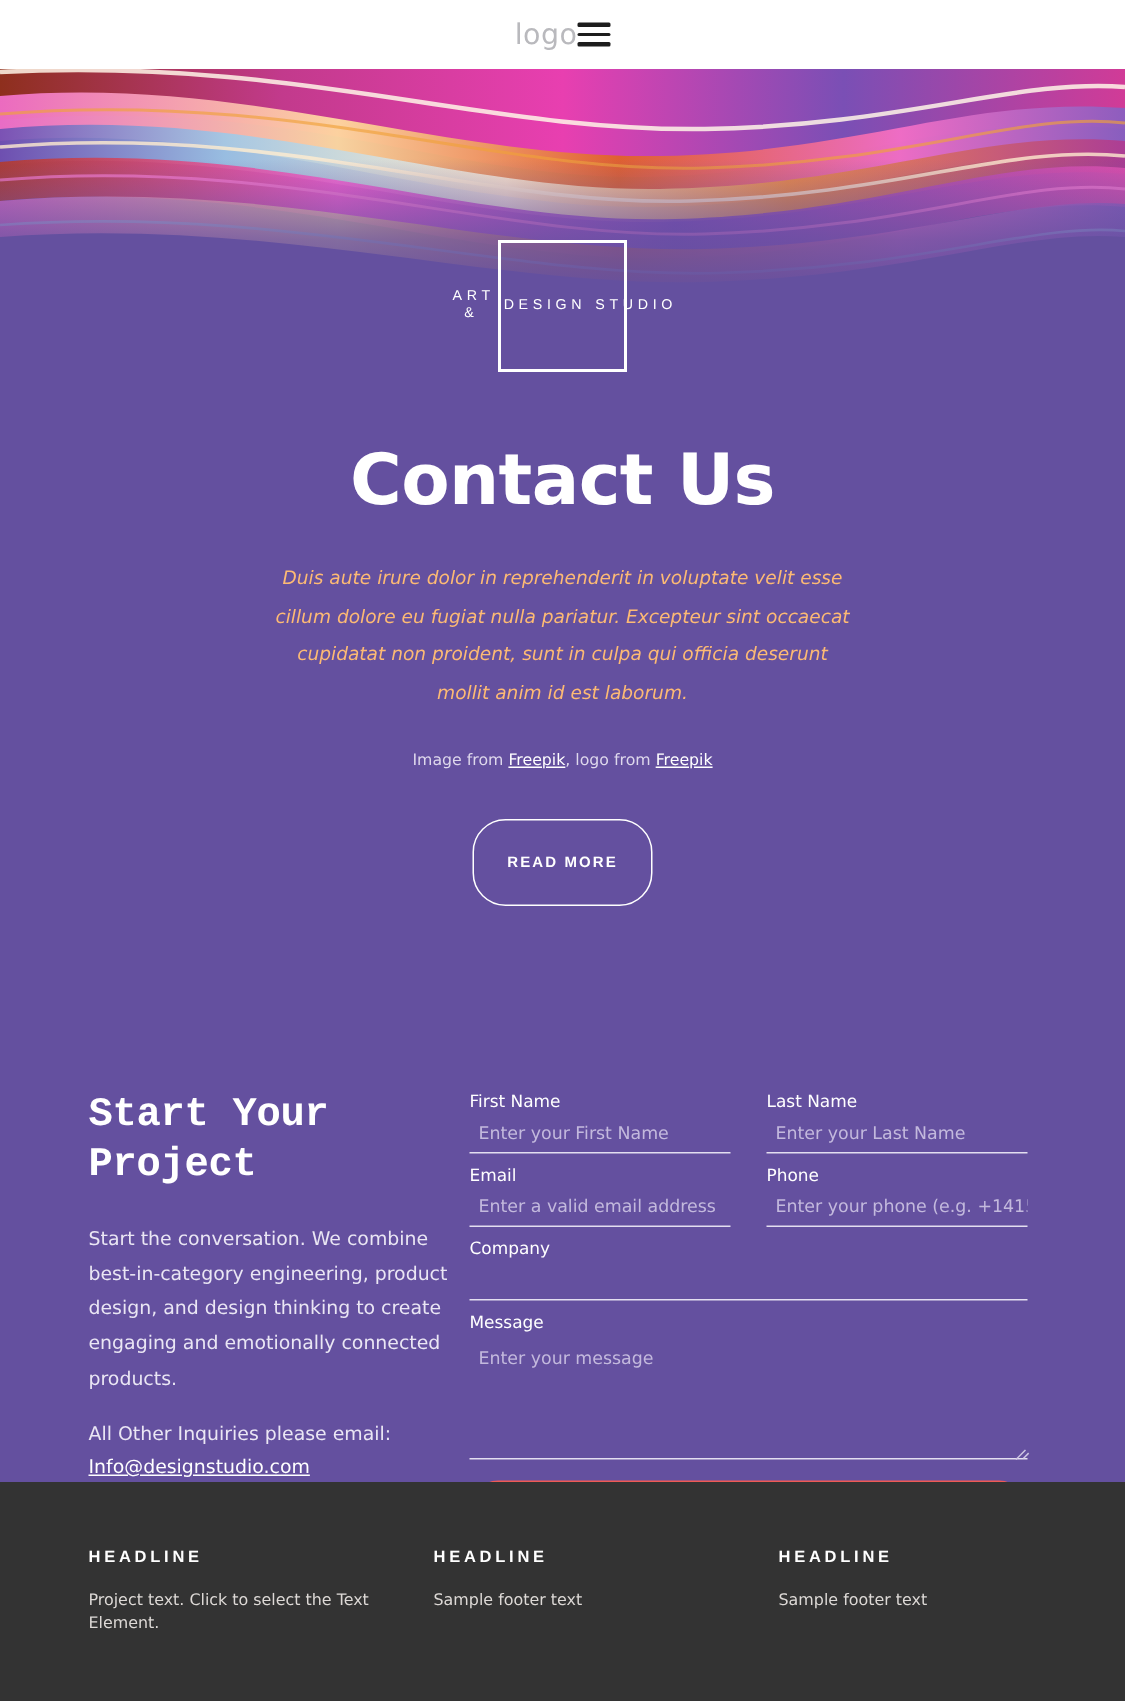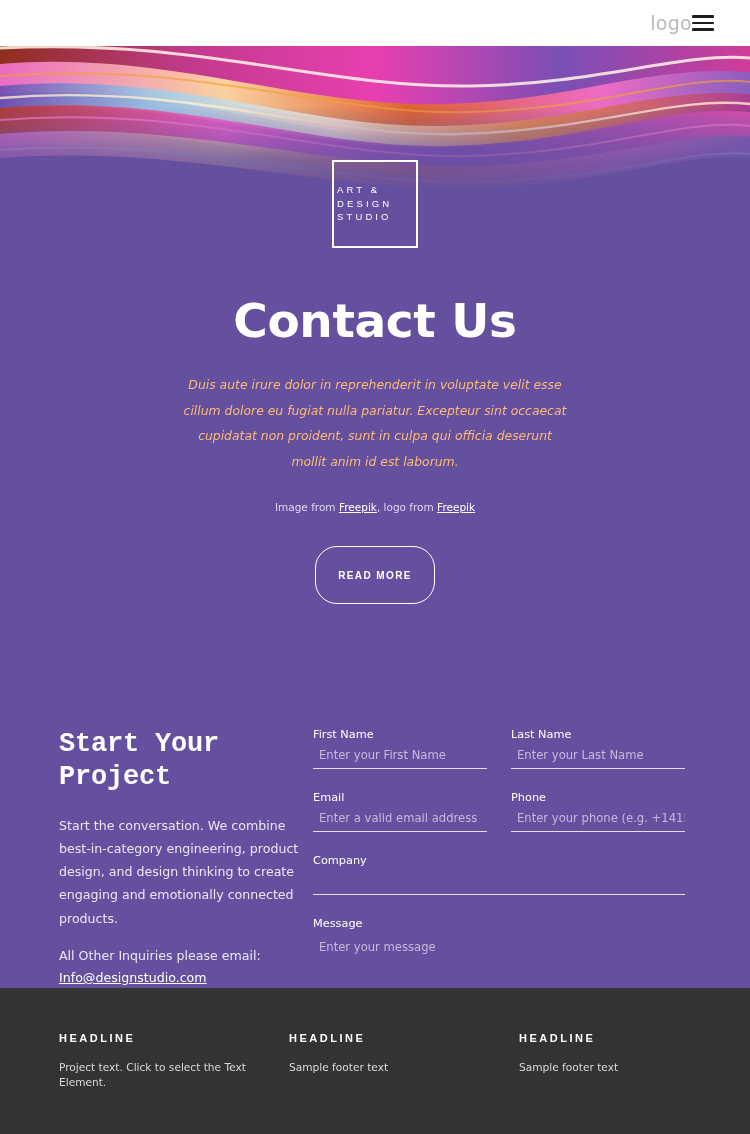--- a/index.html
+++ b/index.html
@@ -20,21 +20,21 @@
   .page { position: relative; width: 750px; height: 1134px; overflow: hidden; }
 
   
   .site-header {
     position: relative;
     z-index: 40;
     height: 46px;
     background: #ffffff;
     display: flex;
     align-items: center;
-    justify-content: flex-end;
+    justify-content: center;
     padding: 0 32px 0 36px;
   }
   .logo-text {
     font-size: 19px;
     color: #b9b9bd;
     letter-spacing: .3px;
     font-family: "DejaVu Sans", sans-serif;
     font-weight: 400;
     line-height: 1;
   }
@@ -76,22 +76,22 @@
     justify-content: center;
     margin-top: -36px;
     position: relative;
     z-index: 10;
   }
   .brand-box {
     width: 86px;
     height: 88px;
     border: 2px solid #ffffff;
     display: flex;
-    flex-direction: column;
-    align-items: flex-start;
+    flex-direction: row;
+    align-items: center;
     justify-content: center;
     gap: 3px;
   }
   .brand-line {
     font-size: 9.5px;
     letter-spacing: 3.1px;
     color: #ffffff;
     text-align: center;
     line-height: 1.15;
     font-family: "Liberation Sans", sans-serif;
@@ -188,21 +188,21 @@
     color: #ffffff;
     text-decoration: underline;
   }
 
   
   .form {
     width: 372px;
     margin-left: 2px;
   }
   .form-row { display: flex; gap: 24px; }
-  .field { position: relative; margin-bottom: 22px; }
+  .field { position: relative; margin-bottom: 8px; }
   .field.half { width: 174px; }
   .field.full { width: 372px; }
 
   .field label {
     display: block;
     font-size: 11.3px;
     color: #ffffff;
     font-family: "DejaVu Sans", sans-serif;
     margin-bottom: 7px;
   }

